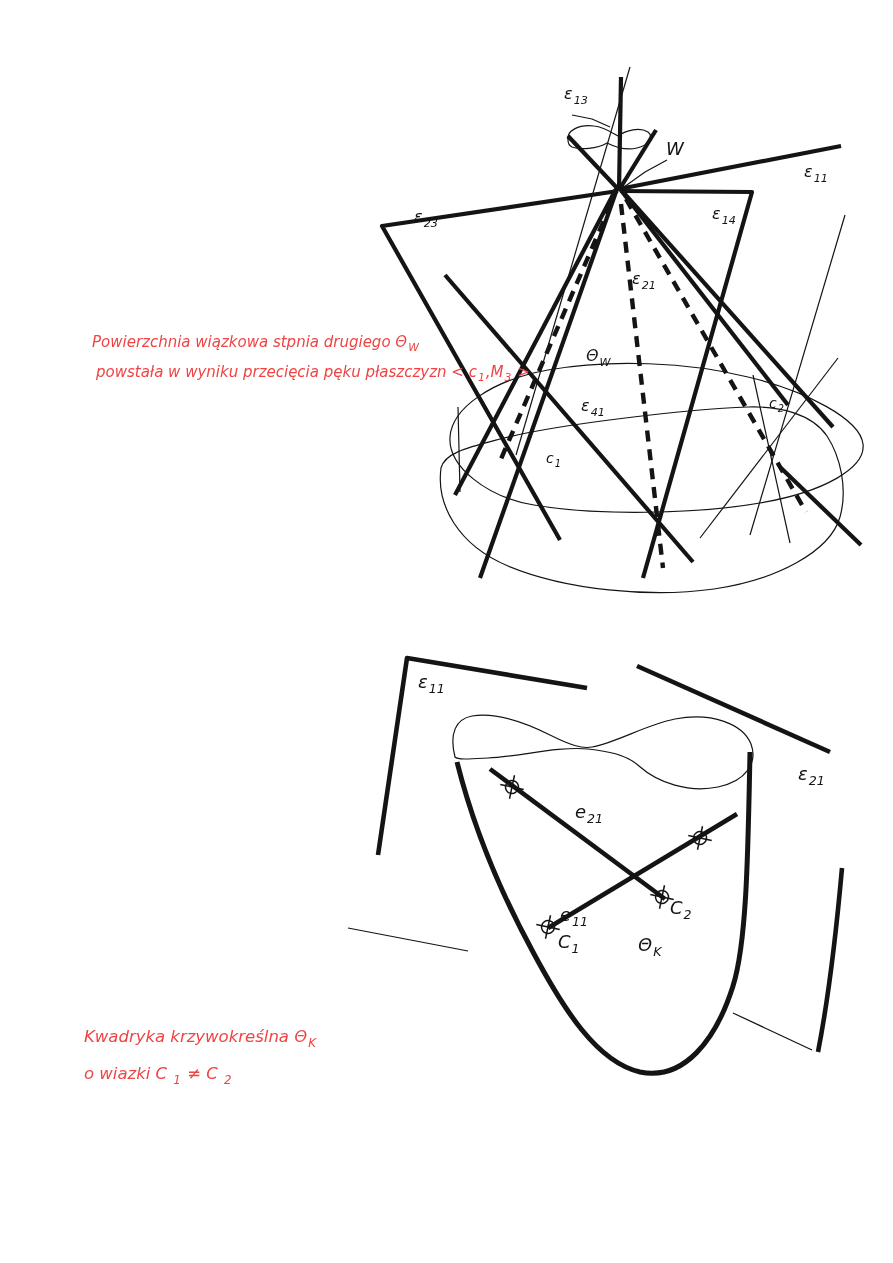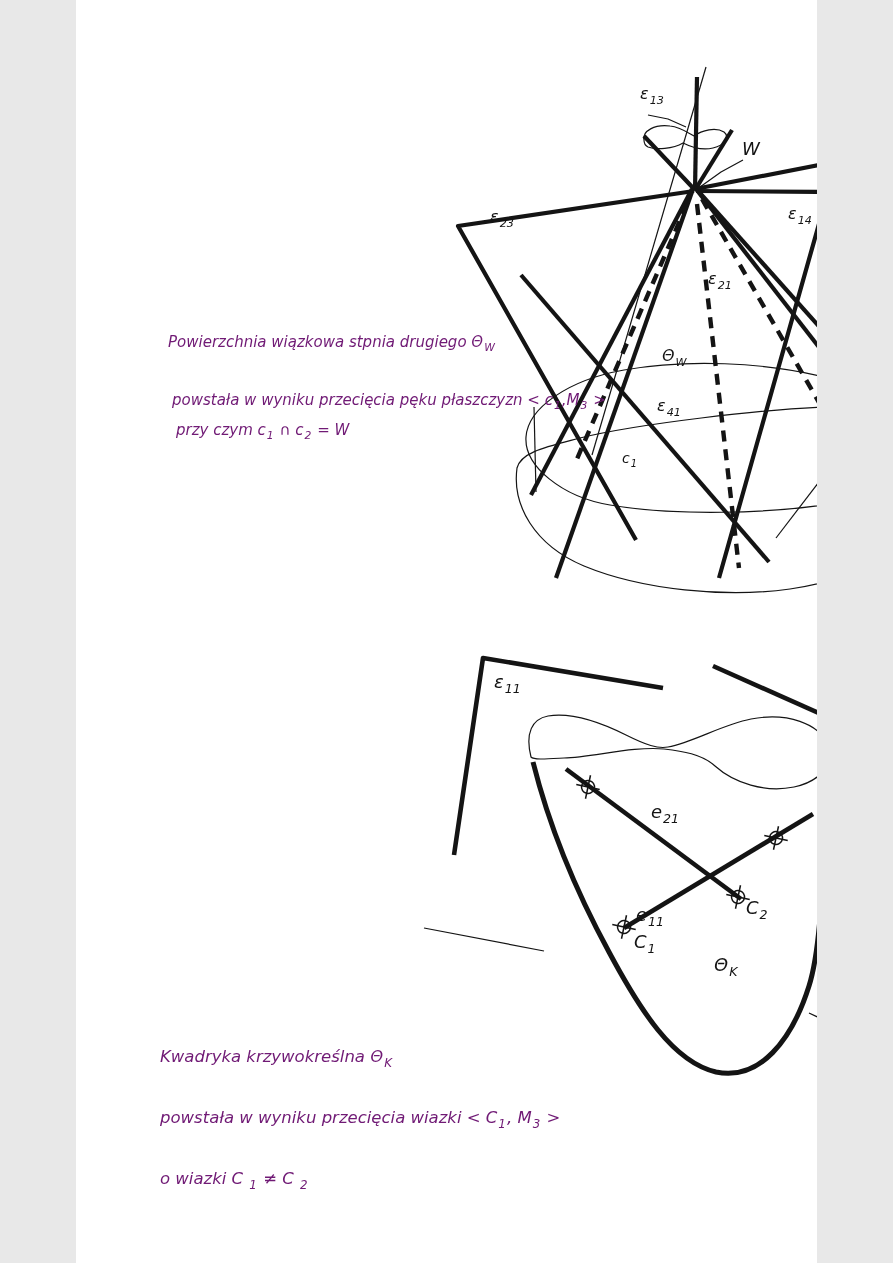--- a/index.html
+++ b/index.html
@@ -1,37 +1,37 @@
 <!DOCTYPE html>
 <html><head>
 <meta charset="utf-8">
 <style>
   html,body { margin:0; padding:0; background:#e8e8e8; }
   .page {
-    position:relative; width:741px; height:1263px; margin:0 auto;
+    position:relative; width:893px; height:1263px; margin:0 auto;
     background:#ffffff; overflow:hidden;
     font-family:"DejaVu Sans", sans-serif; color:#141414;
   }
   svg.drawing { position:absolute; left:0; top:0; }
 
   .fig-label {
     position:absolute; font-style:italic; white-space:nowrap;
     font-size:16px; color:#141414; line-height:1;
   }
   .fig-label.lg { font-size:18px; }
   .fig-label.sm { font-size:14px; }
   .fig-label .sub { font-size:0.70em; position:relative; top:0.42em; margin-left:1px; }
 
-  .caption { position:absolute; font-style:italic; color:#701a75; }
+  .caption { position:absolute; font-style:italic; color:#ef4444; }
   #caption1 { left:92px; top:328px;  font-size:15px; }
   #caption2 { left:84px; top:1019px; font-size:16.5px; }
   .caption .line { white-space:nowrap; }
   #caption1 .line { line-height:29px; }
-  #caption2 .line { line-height:44px;margin-top:16px; }
-  #caption1 .line:nth-child(2) { padding-left:4px;margin-top:28px; }
+  #caption2 .line { line-height:36px; }
+  #caption1 .line:nth-child(2) { padding-left:4px; }
   #caption1 .line:nth-child(3) { padding-left:8px; }
   #caption1 .line:nth-child(4) { padding-left:11px; }
   .caption .sub { font-size:0.72em; position:relative; top:0.38em; margin:0 1px; }
 </style>
 </head>
 <body>
 
 <div class="page">
 
   <svg class="drawing" width="893" height="1263" viewBox="0 0 893 1263" fill="none" stroke="#141414" stroke-linecap="butt" stroke-linejoin="round">
@@ -128,27 +128,25 @@
   <div class="fig-label" style="left:581px; top:398px"><span>ε</span><span class="sub">41</span></div>
   <div class="fig-label sm" style="left:546px; top:451px"><span>c</span><span class="sub">1</span></div>
   <div class="fig-label sm" style="left:769px; top:396px"><span>c</span><span class="sub">2</span></div>
 
   <div class="fig-label lg" style="left:418px; top:673px"><span>ε</span><span class="sub">11</span></div>
   <div class="fig-label lg" style="left:798px; top:765px"><span>ε</span><span class="sub">21</span></div>
   <div class="fig-label lg" style="left:575px; top:803px"><span>e</span><span class="sub">21</span></div>
   <div class="fig-label lg" style="left:560px; top:906px"><span>e</span><span class="sub">11</span></div>
   <div class="fig-label lg" style="left:558px; top:933px"><span>C</span><span class="sub">1</span></div>
   <div class="fig-label lg" style="left:670px; top:899px"><span>C</span><span class="sub">2</span></div>
-  <div class="fig-label lg" style="left:638px; top:956px"><span>Θ</span><span class="sub">K</span></div>
+  <div class="fig-label lg" style="left:638px; top:936px"><span>Θ</span><span class="sub">K</span></div>
 
   <div class="caption" id="caption1">
     <div class="line"><span>Powierzchnia wiązkowa stpnia drugiego </span><span>Θ</span><span class="sub">W</span></div>
     <div class="line"><span>powstała w wyniku przecięcia pęku płaszczyzn  &lt; c</span><span class="sub">1</span><span>,M</span><span class="sub">3</span><span> &gt;</span></div>
-    <div class="line"><span>przy czym  c</span><span class="sub">1</span><span> ∩ c</span><span class="sub">2</span><span> = W</span></div>
   </div>
 
   <div class="caption" id="caption2">
     <div class="line"><span>Kwadryka krzywokreślna  </span><span>Θ</span><span class="sub">K</span></div>
-    <div class="line"><span>powstała w wyniku przecięcia wiazki   &lt; C</span><span class="sub">1</span><span>, M</span><span class="sub">3</span><span> &gt;</span></div>
     <div class="line"><span>o wiazki C </span><span class="sub">1</span><span> ≠ C </span><span class="sub">2</span></div>
   </div>
 
 </div>
 
 </body></html>

